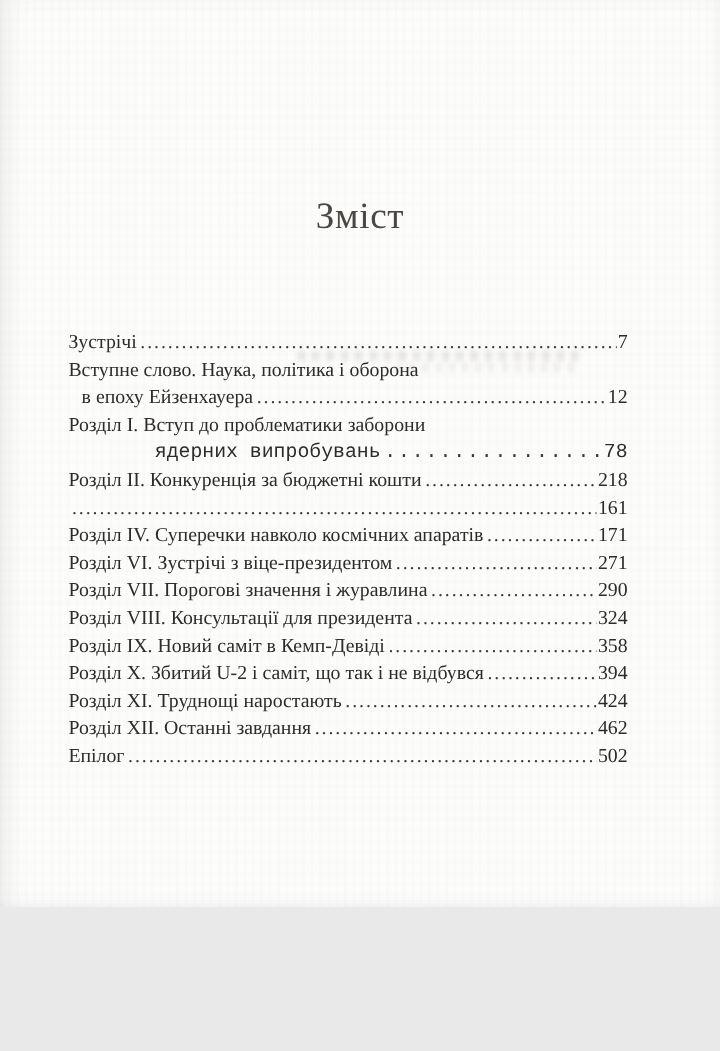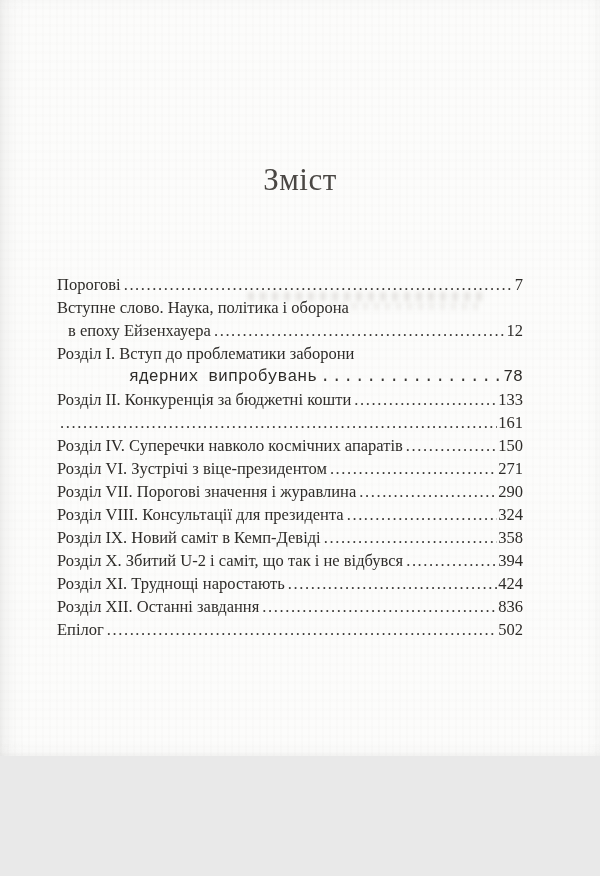--- a/index.html
+++ b/index.html
@@ -96,21 +96,21 @@
 
 <div class="page">
   <h1 class="title">Зміст</h1>
 
   <div class="ghost ghost-1"></div>
   <div class="ghost ghost-2"></div>
 
   <div class="toc">
 
   <div class="row">
-    <span class="txt">Порогові</span>
+    <span class="txt">Зустрічі</span>
     <span class="dots"></span>
     <span class="pg">7</span>
   </div>
 
   <div class="row no-page">
     <span class="txt">Вступне слово. Наука, політика і оборона</span>
     <span class="dots"></span>
     <span class="pg"></span>
   </div>
 
@@ -128,32 +128,32 @@
 
   <div class="row indent-2">
     <span class="txt">ядерних випробувань</span>
     <span class="dots"></span>
     <span class="pg">78</span>
   </div>
 
   <div class="row">
     <span class="txt">Розділ II. Конкуренція за бюджетні кошти</span>
     <span class="dots"></span>
-    <span class="pg">133</span>
+    <span class="pg">218</span>
   </div>
 
   <div class="row">
     <span class="dots"></span>
     <span class="pg">161</span>
   </div>
 
   <div class="row">
     <span class="txt">Розділ IV. Суперечки навколо космічних апаратів</span>
     <span class="dots"></span>
-    <span class="pg">150</span>
+    <span class="pg">171</span>
   </div>
 
 
   <div class="row">
     <span class="txt">Розділ VI. Зустрічі з віце-президентом</span>
     <span class="dots"></span>
     <span class="pg">271</span>
   </div>
 
   <div class="row">
@@ -182,21 +182,21 @@
 
   <div class="row">
     <span class="txt">Розділ XI. Труднощі наростають</span>
     <span class="dots"></span>
     <span class="pg">424</span>
   </div>
 
   <div class="row">
     <span class="txt">Розділ XII. Останні завдання</span>
     <span class="dots"></span>
-    <span class="pg">836</span>
+    <span class="pg">462</span>
   </div>
 
   <div class="row">
     <span class="txt">Епілог</span>
     <span class="dots"></span>
     <span class="pg">502</span>
   </div>
 
 </div>
 </div>

